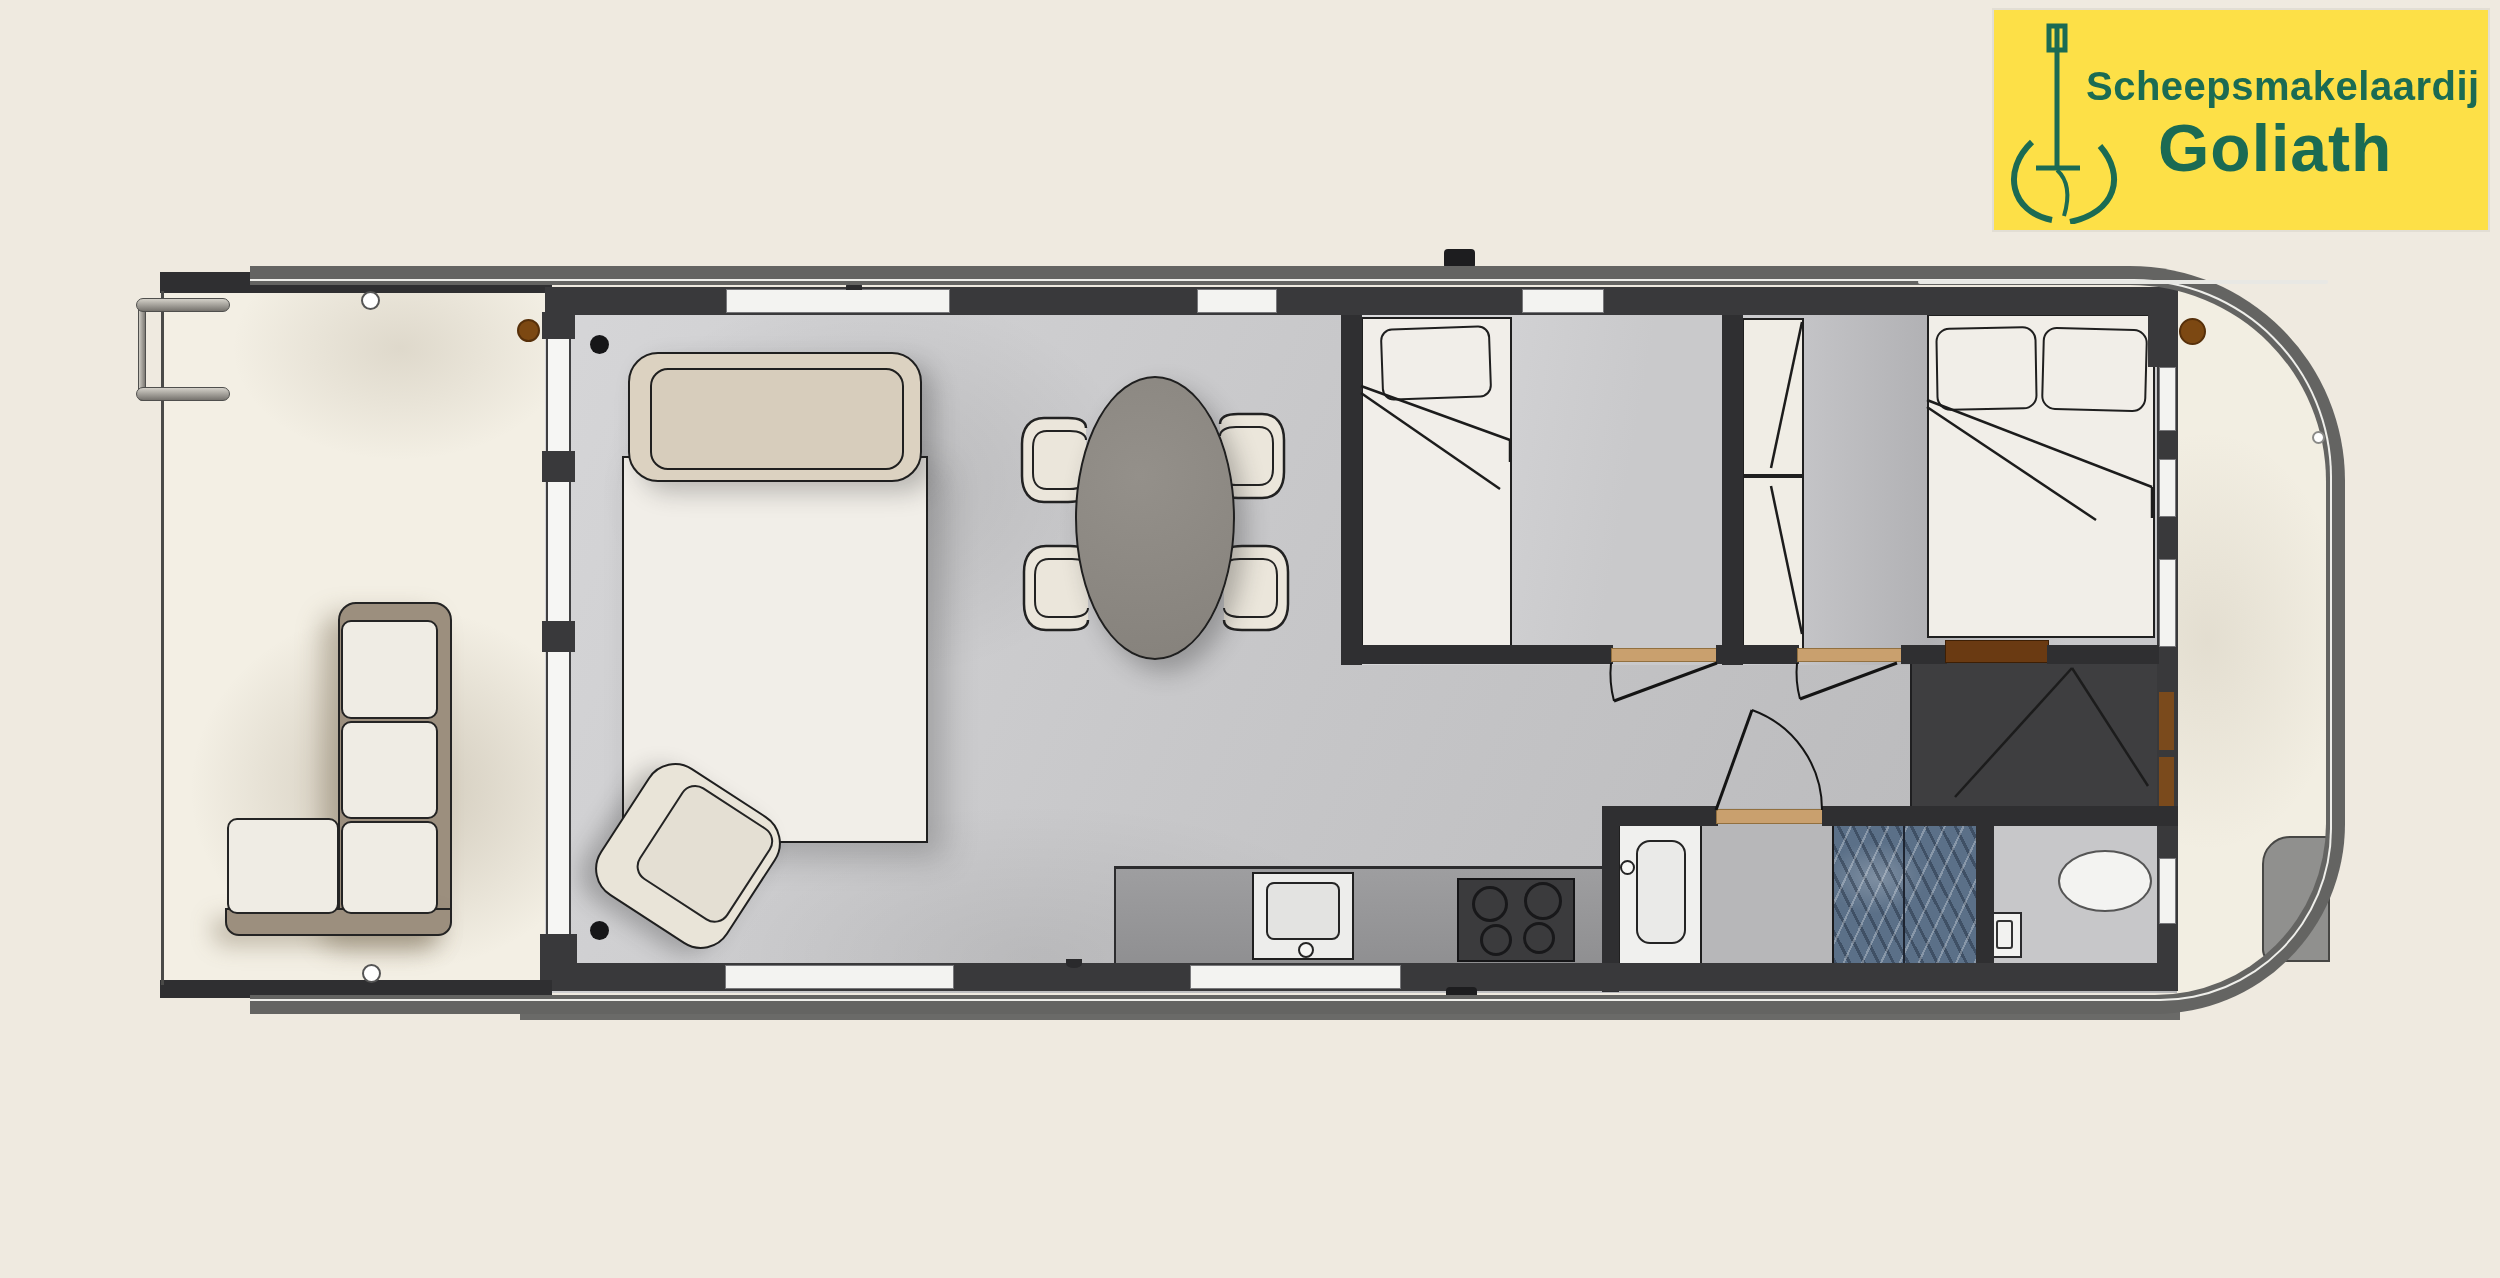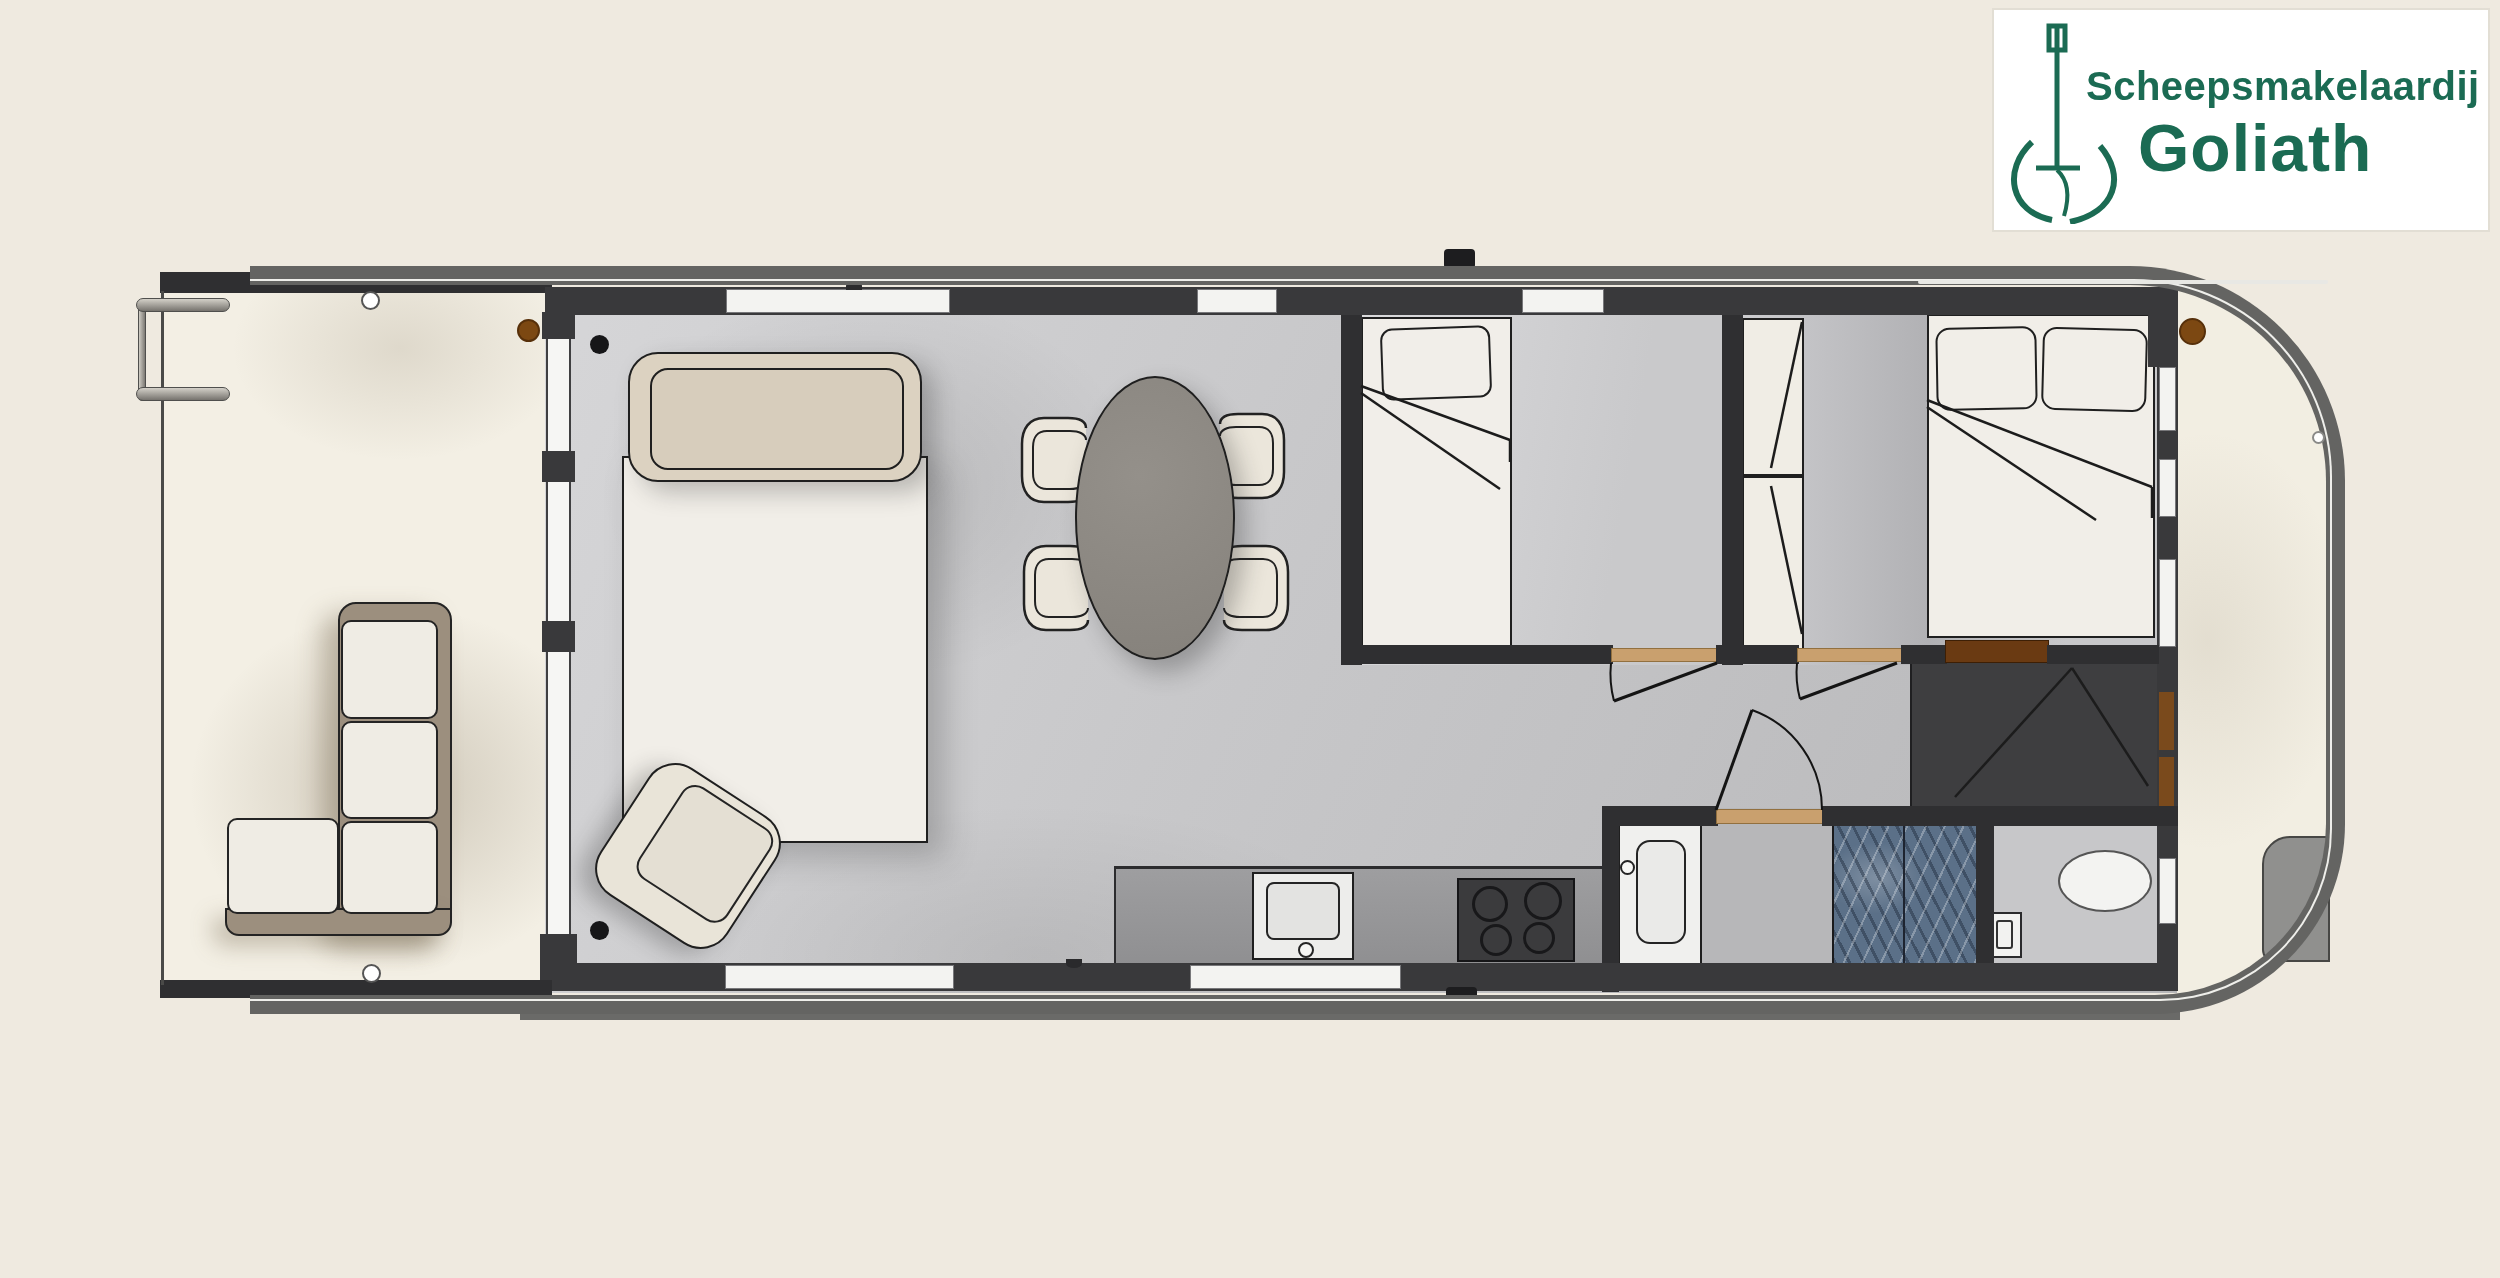--- a/index.html
+++ b/index.html
@@ -225,28 +225,28 @@
       <path d="M1611,663 A106,106 0 0 0 1614,701" stroke-width="2"></path>
 
       <path d="M1897,663 L1800,699"></path>
       <path d="M1797,663 A100,100 0 0 0 1800,699" stroke-width="2"></path>
 
       <path d="M1716,810 L1752,710"></path>
       <path d="M1822,810 A106,106 0 0 0 1752,710" stroke-width="2"></path>
     </g>
   </svg>
 
-  <div class="abs bb" style="left:1992px;top:8px;width:498px;height:224px;background:#ffffff;border:2px solid #e2ded4;">
+  <div class="abs bb" style="left:1992px;top:8px;width:498px;height:224px;background:#fde047;border:2px solid #e2ded4;">
     <div class="abs" style="left:14px;top:10px;">
       <svg width="118" height="204" viewBox="0 0 118 204" fill="none" stroke="#1b6b53">
         <rect x="41" y="6" width="16" height="24" stroke-width="5"></rect>
         <path d="M49 8 V150" stroke-width="5"></path>
         <path d="M28 148 H72" stroke-width="5"></path>
         <path d="M24 122 C-6 150 2 192 44 200" stroke-width="6"></path>
         <path d="M92 126 C118 156 108 192 62 202" stroke-width="6"></path>
         <path d="M49 150 C60 160 62 176 56 196" stroke-width="4"></path>
       </svg>
     </div>
     <div class="abs" style="left:92px;top:54px;width:400px;color:#1b6b53;font-size:40px;font-weight:bold;letter-spacing:.5px;">Scheepsmakelaardij</div>
-    <div class="abs" style="left:144px;top:100px;width:300px;color:#1b6b53;font-size:66px;font-weight:bold;letter-spacing:1px;">Goliath</div>
+    <div class="abs" style="left:164px;top:100px;width:300px;color:#1b6b53;font-size:66px;font-weight:bold;letter-spacing:1px;">Goliath</div>
   </div>
 
 </div>
 
 </body></html>

